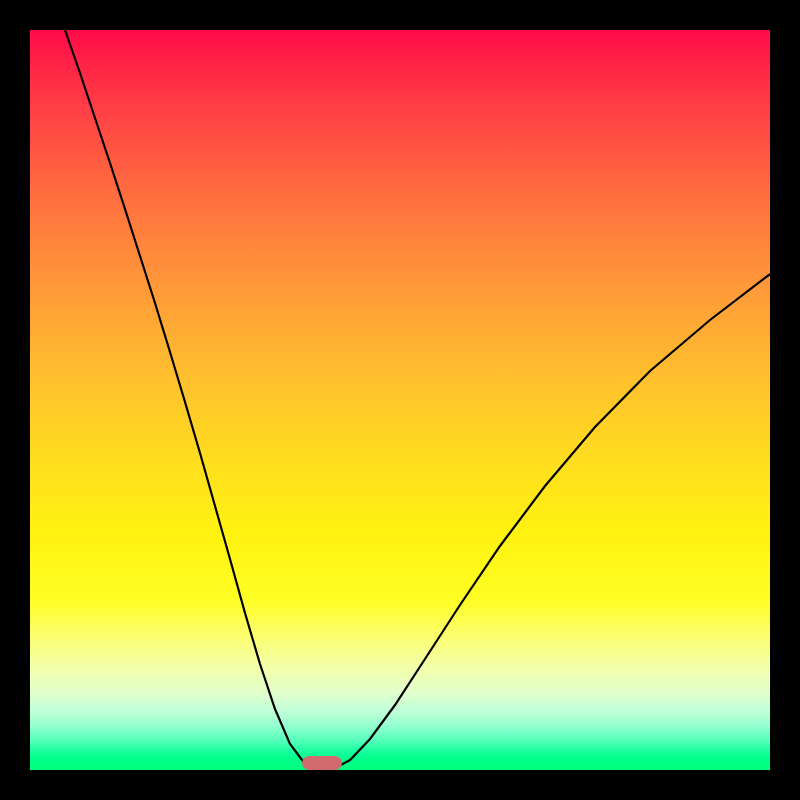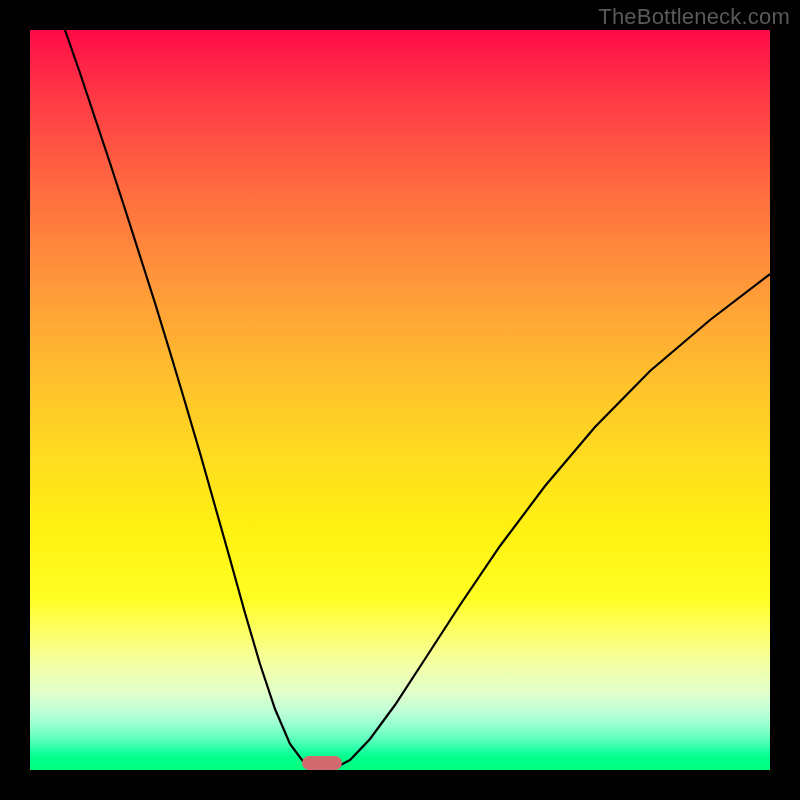--- a/index.html
+++ b/index.html
@@ -77,21 +77,20 @@
     top: 0;
     width: 100%;
     height: 100%;
   }
 </style>
 </head>
 <body>
 
 <div class="plot-outer">
 
-  <div class="watermark">TheBottleneck.com</div>
 
   <div class="plot-inner">
     <div class="gradient-bg"></div>
 
     <svg class="curves" viewBox="0 0 740 740" preserveAspectRatio="none">
       <path id="curve-left" fill="none" stroke="#000000" stroke-width="2.2" d="M35 0 L50 43 L65 88 L80 133 L95 179 L110 226 L125 273 L140 322 L155 372 L170 423 L185 476 L200 529 L215 583 L230 634 L245 679 L260 714 L275 734 L283 739 L290 740"></path>
       <path id="curve-right" fill="none" stroke="#000000" stroke-width="2.2" d="M295 740 L305 738 L320 730 L340 709 L365 675 L395 629 L430 575 L470 516 L515 456 L565 397 L620 341 L680 290 L740 244"></path>
     </svg>
 
     <div class="marker" id="marker" style="width: 40px; height: 14px; border-radius: 7px; left: 272px; top: 726px; background: rgb(210, 107, 111);"></div>

